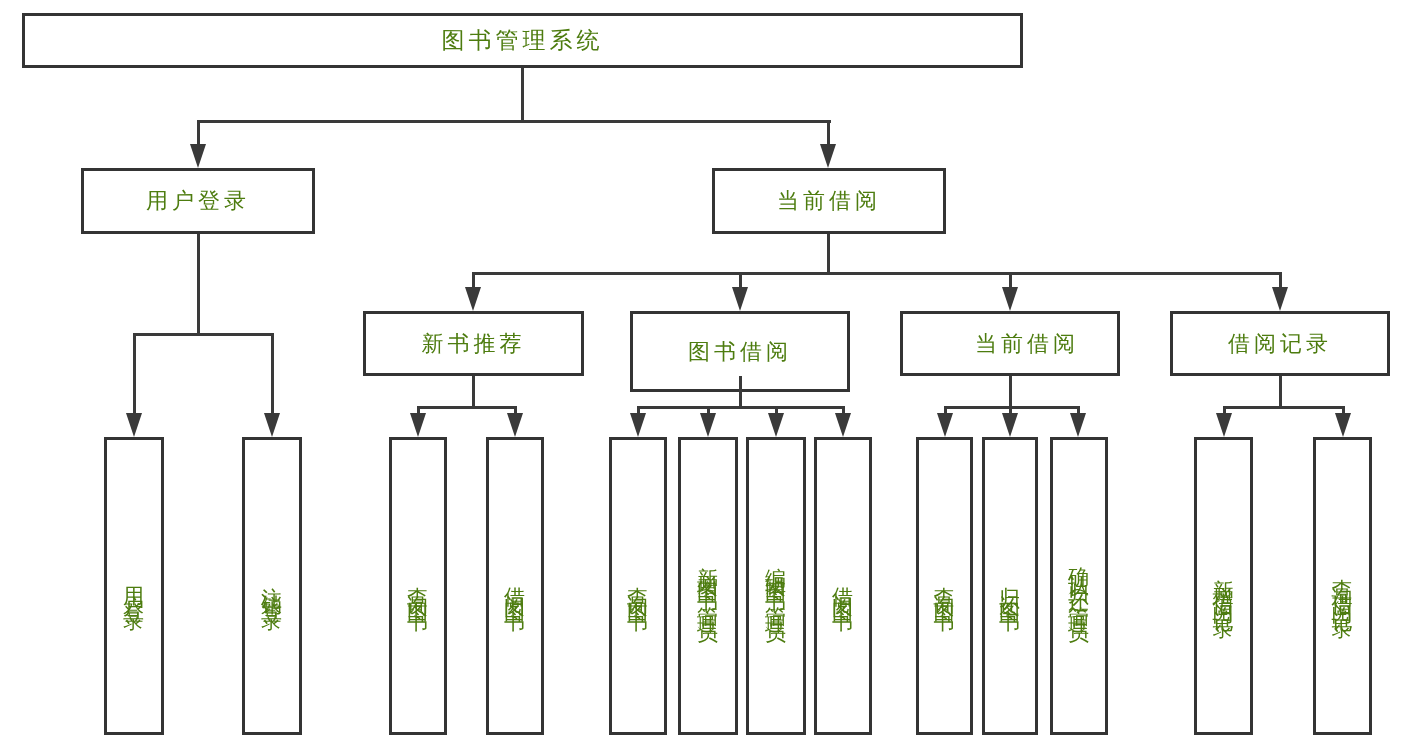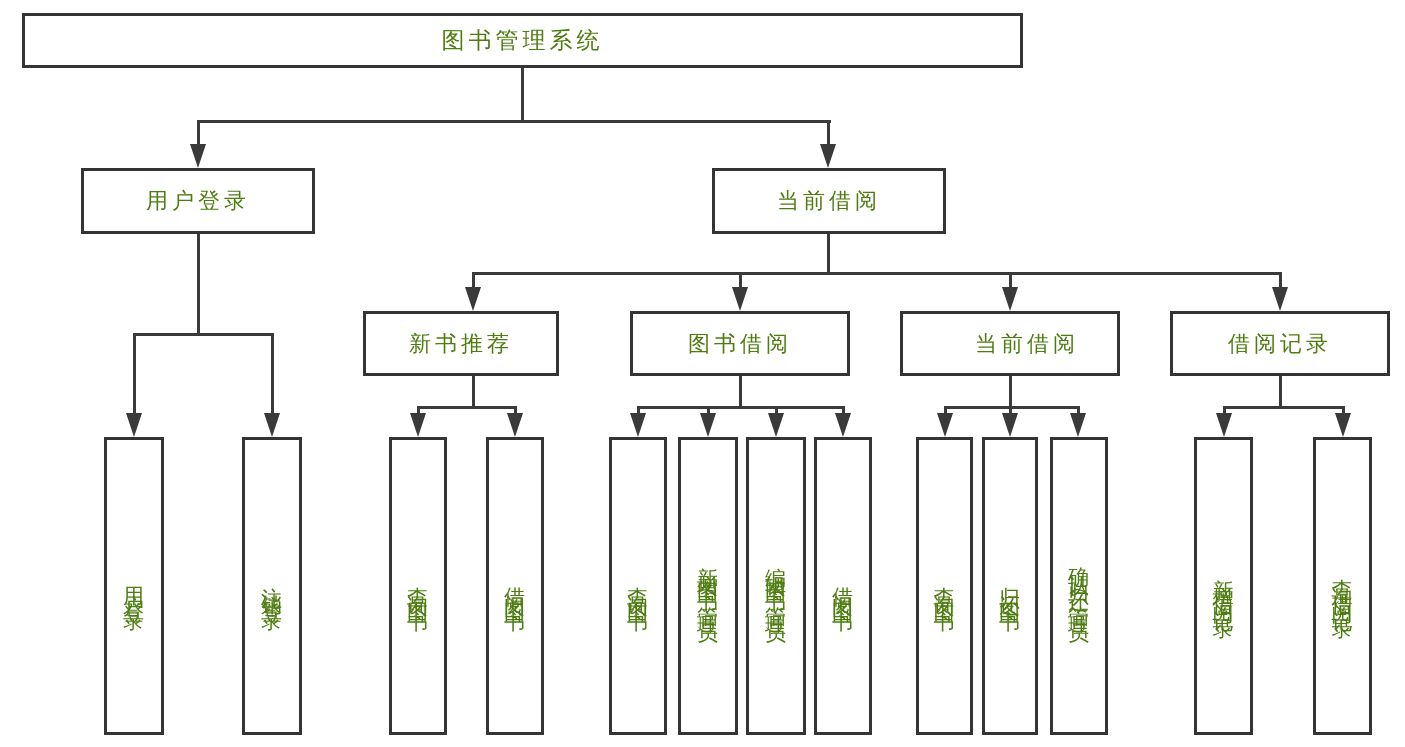--- a/index.html
+++ b/index.html
@@ -83,24 +83,24 @@
   <div class="line" style="left:472px; top:272px; width:809px; height:3px;"></div>
   <div class="line" style="left:472px;  top:272px; width:3px; height:17px;"></div>
   <div class="ah" style="left:465px;  top:287px;"></div>
   <div class="line" style="left:739px;  top:272px; width:3px; height:17px;"></div>
   <div class="ah" style="left:732px;  top:287px;"></div>
   <div class="line" style="left:1009px; top:272px; width:3px; height:17px;"></div>
   <div class="ah" style="left:1002px; top:287px;"></div>
   <div class="line" style="left:1279px; top:272px; width:3px; height:17px;"></div>
   <div class="ah" style="left:1272px; top:287px;"></div>
 
-  <div class="node hnode" style="left:363px; top:311px; width:196px; height:65px;">
+  <div class="node hnode" style="left:363px; top:311px; width:221px; height:65px;">
     <span>新书推荐</span>
   </div>
-  <div class="node hnode" style="left:630px; top:311px; width:220px; height:65px;">
+  <div class="node hnode" style="left:630px; top:311px; width:220px; height:81px;">
     <span>图书借阅</span>
   </div>
   <div class="node hnode" style="left:900px; top:311px; width:220px; height:65px;padding-left:34px;">
     <span>当前借阅</span>
   </div>
   <div class="node hnode" style="left:1170px; top:311px; width:220px; height:65px;">
     <span>借阅记录</span>
   </div>
 
   <div class="line" style="left:472px; top:376px; width:3px; height:30px;"></div>

